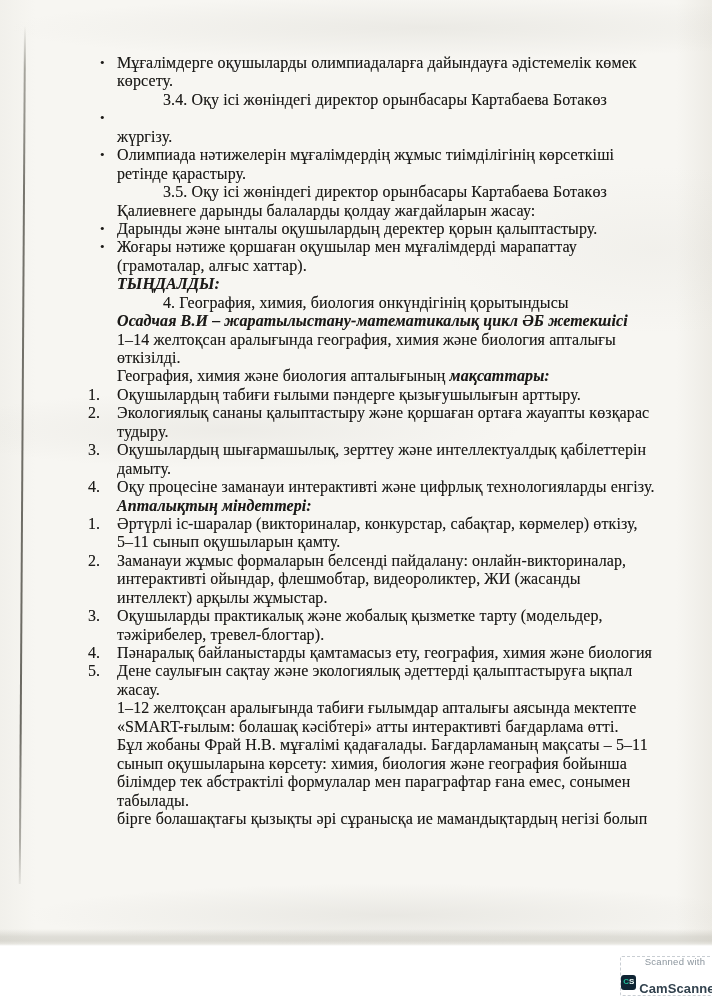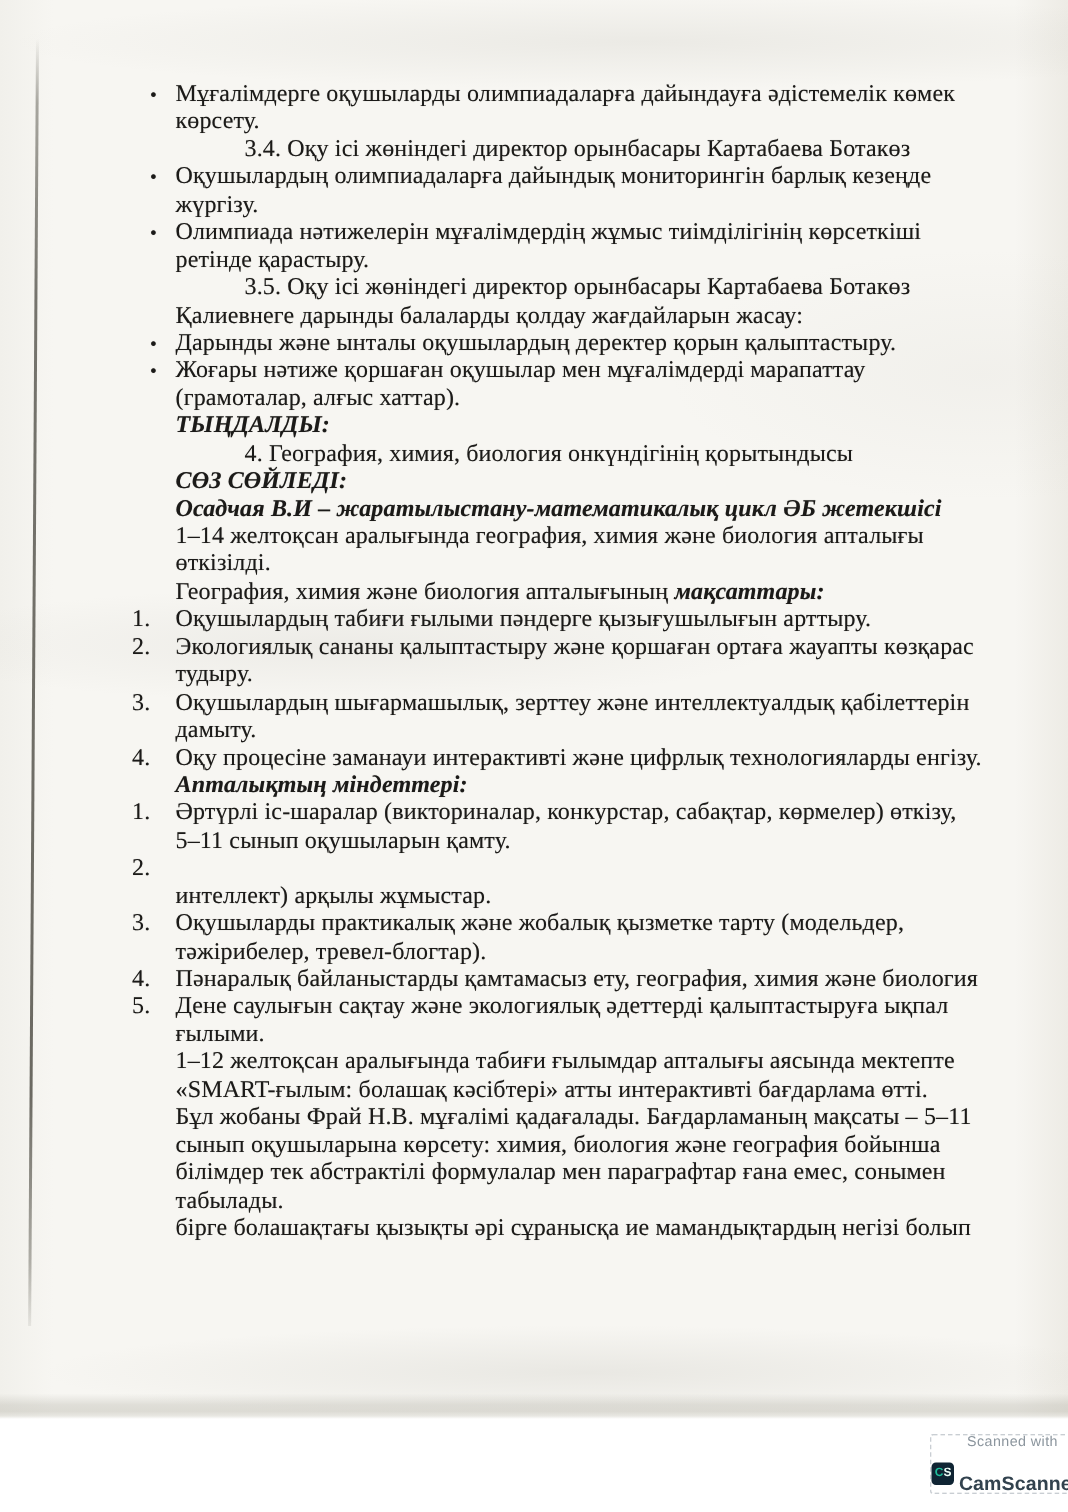--- a/index.html
+++ b/index.html
@@ -72,52 +72,52 @@
     <div class="paper-bottom-edge"></div>
   </div>
 
   <div class="top-strip"></div>
   <div class="left-edge-line"></div>
 
   <div class="doc-lines">
       <div class="line"><span class="marker bullet">•</span><span>Мұғалімдерге оқушыларды олимпиадаларға дайындауға әдістемелік көмек</span></div>
       <div class="line"><span>көрсету.</span></div>
       <div class="line ind-first"><span>3.4. Оқу ісі жөніндегі директор орынбасары Картабаева Ботакөз</span></div>
-      <div class="line"><span class="marker bullet">•</span><span>Оқушылардың олимпиадаларға дайындық мониторингін барлық кезеңде</span></div>
+      <div class="line"><span class="marker bullet">•</span></div>
       <div class="line"><span>жүргізу.</span></div>
       <div class="line"><span class="marker bullet">•</span><span>Олимпиада нәтижелерін мұғалімдердің жұмыс тиімділігінің көрсеткіші</span></div>
       <div class="line"><span>ретінде қарастыру.</span></div>
       <div class="line ind-first"><span>3.5. Оқу ісі жөніндегі директор орынбасары Картабаева Ботакөз</span></div>
       <div class="line"><span>Қалиевнеге дарынды балаларды қолдау жағдайларын жасау:</span></div>
       <div class="line"><span class="marker bullet">•</span><span>Дарынды және ынталы оқушылардың деректер қорын қалыптастыру.</span></div>
       <div class="line"><span class="marker bullet">•</span><span>Жоғары нәтиже қоршаған оқушылар мен мұғалімдерді марапаттау</span></div>
       <div class="line"><span>(грамоталар, алғыс хаттар).</span></div>
       <div class="line"><span class="b">ТЫҢДАЛДЫ:</span></div>
       <div class="line ind-first"><span>4. География, химия, биология онкүндігінің қорытындысы</span></div>
-      <div class="line"><span class="b">СӨЗ СӨЙЛЕДІ:</span></div>
       <div class="line"><span class="b">Осадчая В.И – жаратылыстану-математикалық цикл ӘБ жетекшісі</span></div>
       <div class="line"><span>1–14 желтоқсан аралығында география, химия және биология апталығы</span></div>
       <div class="line"><span>өткізілді.</span></div>
       <div class="line"><span>География, химия және биология апталығының </span><span class="b">мақсаттары:</span></div>
       <div class="line"><span class="marker num">1.</span><span>Оқушылардың табиғи ғылыми пәндерге қызығушылығын арттыру.</span></div>
       <div class="line"><span class="marker num">2.</span><span>Экологиялық сананы қалыптастыру және қоршаған ортаға жауапты көзқарас</span></div>
       <div class="line"><span>тудыру.</span></div>
       <div class="line"><span class="marker num">3.</span><span>Оқушылардың шығармашылық, зерттеу және интеллектуалдық қабілеттерін</span></div>
       <div class="line"><span>дамыту.</span></div>
       <div class="line"><span class="marker num">4.</span><span>Оқу процесіне заманауи интерактивті және цифрлық технологияларды енгізу.</span></div>
       <div class="line"><span class="b">Апталықтың міндеттері:</span></div>
       <div class="line"><span class="marker num">1.</span><span>Әртүрлі іс-шаралар (викториналар, конкурстар, сабақтар, көрмелер) өткізу,</span></div>
       <div class="line"><span>5–11 сынып оқушыларын қамту.</span></div>
-      <div class="line"><span class="marker num">2.</span></div>
+      <div class="line"><span class="marker num">2.</span><span>Заманауи жұмыс формаларын белсенді пайдалану: онлайн-викториналар,</span></div>
+      <div class="line"><span>интерактивті ойындар, флешмобтар, видеороликтер, ЖИ (жасанды</span></div>
       <div class="line"><span>интеллект) арқылы жұмыстар.</span></div>
       <div class="line"><span class="marker num">3.</span><span>Оқушыларды практикалық және жобалық қызметке тарту (модельдер,</span></div>
       <div class="line"><span>тәжірибелер, тревел-блогтар).</span></div>
       <div class="line"><span class="marker num">4.</span><span>Пәнаралық байланыстарды қамтамасыз ету, география, химия және биология</span></div>
       <div class="line"><span class="marker num">5.</span><span>Дене саулығын сақтау және экологиялық әдеттерді қалыптастыруға ықпал</span></div>
-      <div class="line"><span>ғылыми.</span></div>
+      <div class="line"><span>жасау.</span></div>
       <div class="line"><span>1–12 желтоқсан аралығында табиғи ғылымдар апталығы аясында мектепте</span></div>
       <div class="line"><span>«SMART-ғылым: болашақ кәсібтері» атты интерактивті бағдарлама өтті.</span></div>
       <div class="line"><span>Бұл жобаны Фрай Н.В. мұғалімі қадағалады. Бағдарламаның мақсаты – 5–11</span></div>
       <div class="line"><span>сынып оқушыларына көрсету: химия, биология және география бойынша</span></div>
       <div class="line"><span>білімдер тек абстрактілі формулалар мен параграфтар ғана емес, сонымен</span></div>
       <div class="line"><span>табылады.</span></div>
       <div class="line"><span>бірге болашақтағы қызықты әрі сұранысқа ие мамандықтардың негізі болып</span></div>
     </div>
 
   <div class="badge">

